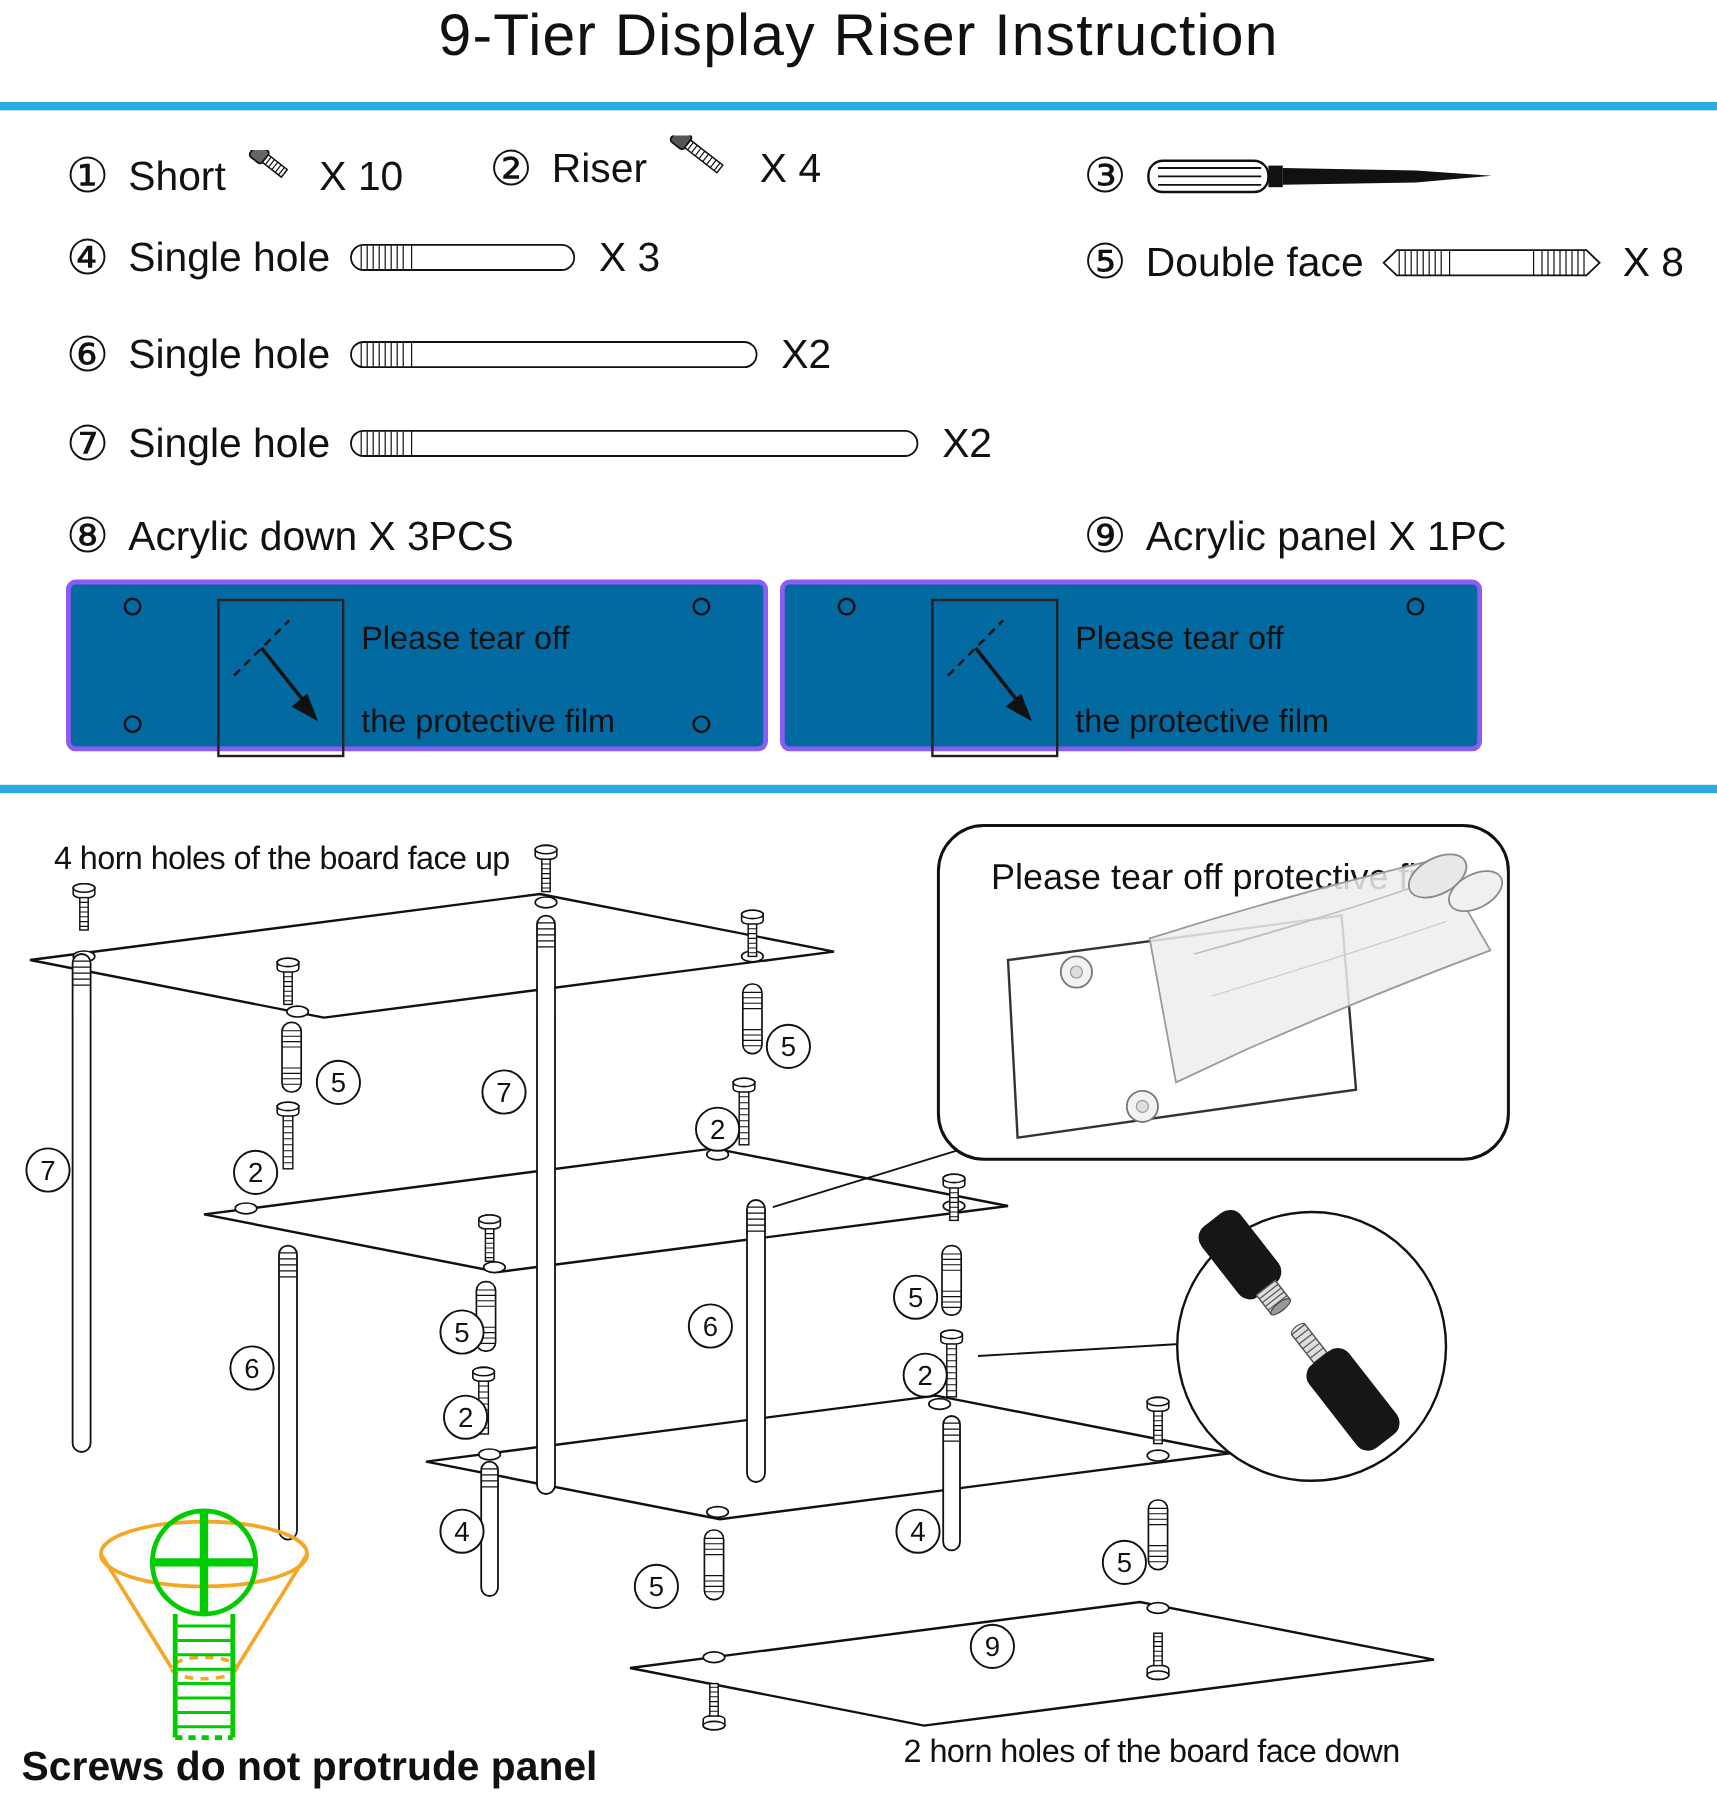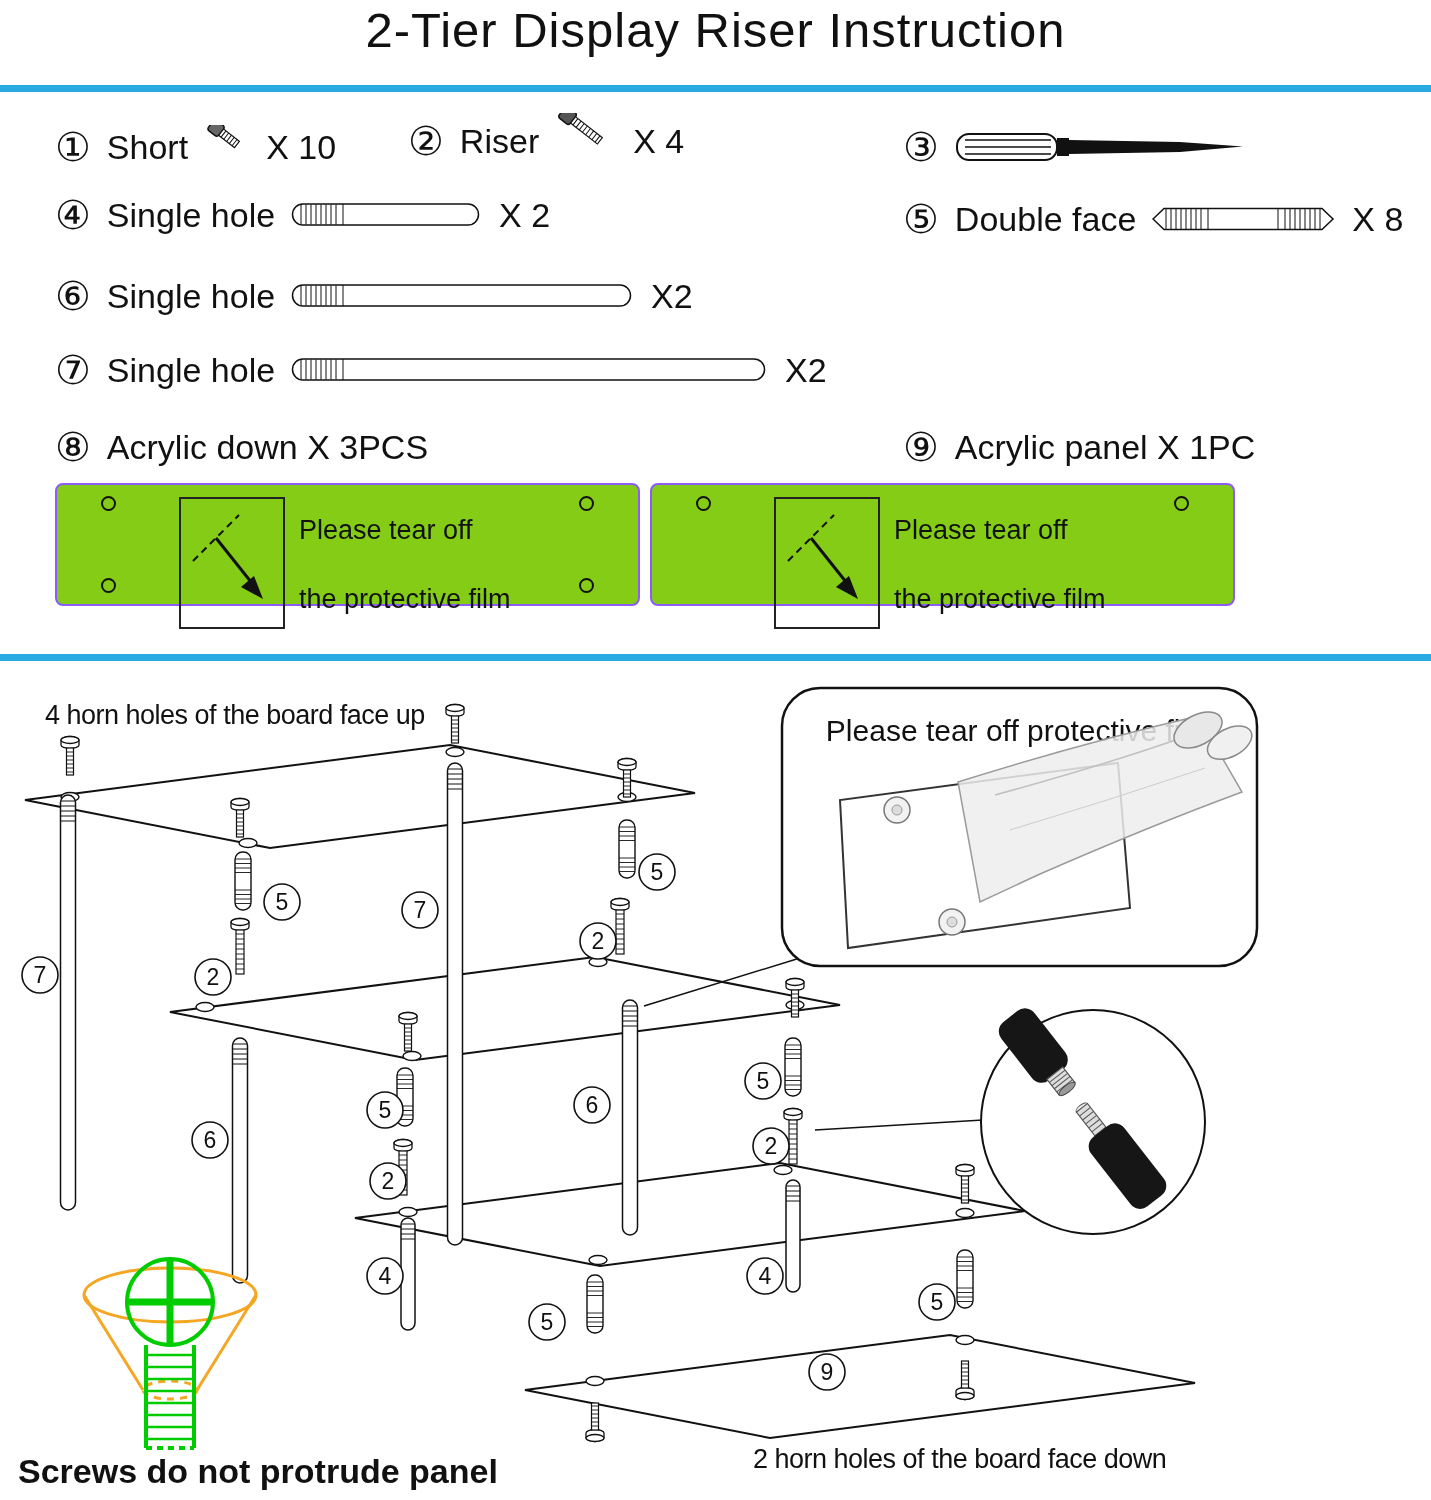--- a/index.html
+++ b/index.html
@@ -5,21 +5,21 @@
   *{margin:0;padding:0;box-sizing:border-box}
   html,body{background:#fff}
   body{font-family:"Liberation Sans",sans-serif;color:#111}
   .page{position:relative;width:1431px;height:1500px;background:#fff;overflow:hidden}
   .title{position:absolute;top:2px;left:0;width:100%;text-align:center;font-size:49px;font-weight:400;letter-spacing:1px}
   .rule{position:absolute;left:0;width:1431px;height:7px;background:#29ABE2}
   .rule-top{top:85px}
   .rule-mid{top:654px}
   .part{position:absolute;display:flex;align-items:center;gap:16px;font-size:34px;white-space:nowrap;height:56px}
   .pnum{font-size:40px;line-height:1}
-  .filmbox{position:absolute;width:585px;height:123px;border:2px solid #8b5cf6;border-radius:8px;background:#84cc16}
+  .filmbox{position:absolute;width:585px;height:143px;border:4px solid #8b5cf6;border-radius:8px;background:#0369a1}
   .hole{position:absolute;width:15px;height:15px;border:2px solid #111;border-radius:50%}
   .hole.tl{left:44px;top:11px}.hole.tr{right:44px;top:11px}
   .hole.bl{left:44px;bottom:11px}.hole.br{right:44px;bottom:11px}
   .peel{position:absolute;left:122px;top:12px;width:106px;height:132px;border:2px solid #222}
   .filmtext{position:absolute;left:242px;top:30px;display:flex;flex-direction:column;gap:38px;font-size:27px}
   .assembly{position:absolute;left:0;top:668px}
   svg text{font-family:"Liberation Sans",sans-serif;fill:#111}
   .note{font-size:27px;letter-spacing:-0.5px}
   .inset-title{font-size:30px;text-anchor:middle}
   .warning{font-size:34px;font-weight:bold}
@@ -27,21 +27,21 @@
   .callout text{font-size:23px;text-anchor:middle}
   .panel{fill:none;stroke:#111;stroke-width:2}
   .rod{fill:#fff;stroke:#111;stroke-width:1.5}
   .hatch{stroke:#111;stroke-width:1;fill:none}
 </style>
 </head>
 <body>
 
 <div class="page">
 
-  <h1 class="title">2-Tier Display Riser Instruction</h1>
+  <h1 class="title">9-Tier Display Riser Instruction</h1>
   <div class="rule rule-top"></div>
 
   <div class="part" style="left:55px;top:119px">
     <span class="pnum">①</span>
     <span>Short</span>
     <svg width="46" height="44" viewBox="0 0 46 44">
       <g transform="rotate(38 20 10)">
         <rect x="3" y="3" width="13" height="13" rx="3" fill="#666" stroke="#111" stroke-width="1.5"></rect>
         <rect x="16" y="5.5" width="20" height="8" fill="#fff" stroke="#111" stroke-width="1.2"></rect>
         <path d="M19,5.5 v8 M22.5,5.5 v8 M26,5.5 v8 M29.5,5.5 v8 M33,5.5 v8" class="hatch"></path>
@@ -74,21 +74,21 @@
   </div>
 
   <div class="part" style="left:55px;top:187px">
     <span class="pnum">④</span>
     <span>Single hole</span>
     <svg width="192" height="26" viewBox="0 0 192 26">
       <rect x="1.5" y="2" width="186" height="21" rx="10.5" class="rod" stroke-width="2"></rect>
       <path d="M10,2.5 V22.5 M15,2.5 V22.5 M20,2.5 V22.5 M25,2.5 V22.5 M30,2.5 V22.5 M35,2.5 V22.5 M40,2.5 V22.5 M45,2.5 V22.5" class="hatch"></path>
       <path d="M52,2 V23" class="hatch"></path>
     </svg>
-    <span>X 2</span>
+    <span>X 3</span>
   </div>
 
   <div class="part" style="left:903px;top:191px">
     <span class="pnum">⑤</span>
     <span>Double face</span>
     <svg width="184" height="26" viewBox="0 0 184 26">
       <path d="M12,2.5 H170 L181,13 L170,23.5 H12 L1,13 Z" class="rod" stroke-width="2"></path>
       <path d="M14,2.5 V23.5 M19,2.5 V23.5 M24,2.5 V23.5 M29,2.5 V23.5 M34,2.5 V23.5 M39,2.5 V23.5 M44,2.5 V23.5 M49,2.5 V23.5" class="hatch"></path>
       <path d="M133,2.5 V23.5 M138,2.5 V23.5 M143,2.5 V23.5 M148,2.5 V23.5 M153,2.5 V23.5 M158,2.5 V23.5 M163,2.5 V23.5 M168,2.5 V23.5" class="hatch"></path>
       <path d="M56,2.5 V23.5 M126,2.5 V23.5" class="hatch"></path>

